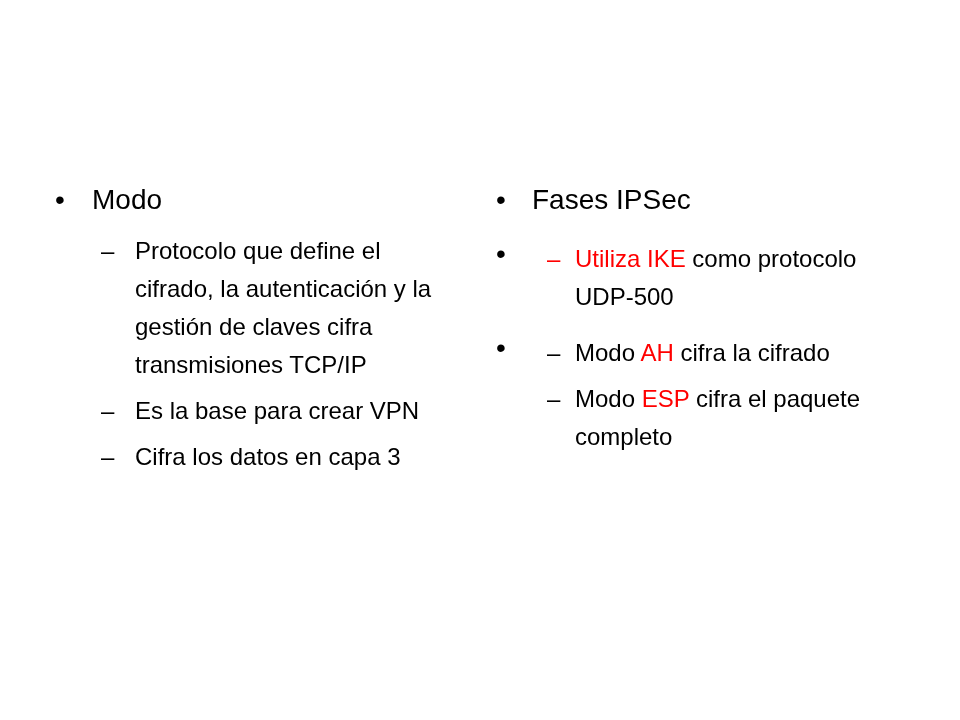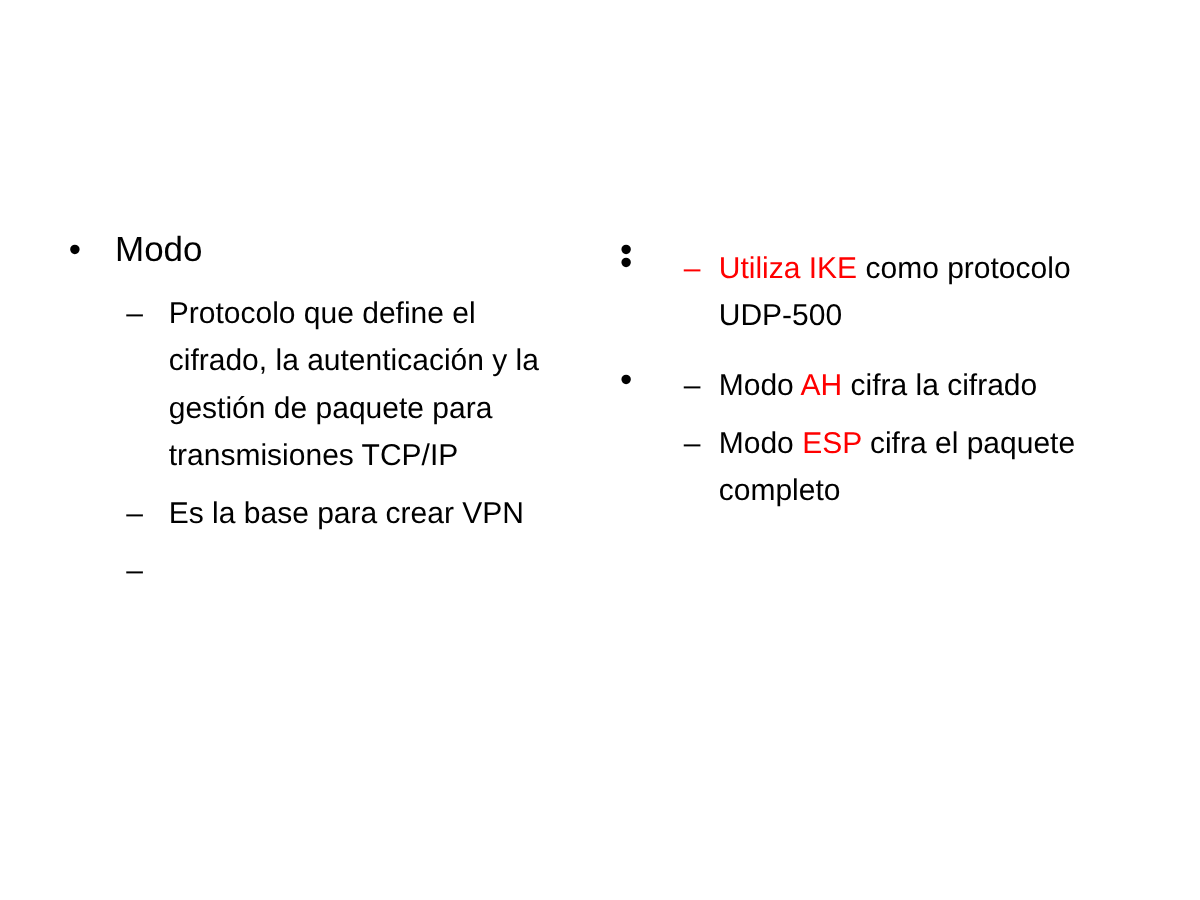--- a/index.html
+++ b/index.html
@@ -90,42 +90,44 @@
 
     <div class="lvl1">
       <span class="marker">•</span>
       <span>Modo</span>
     </div>
 
     <div class="spacer-l1"></div>
 
     <div class="lvl2">
       <span class="marker">–</span>
-      <span>Protocolo que define el cifrado, la autenticación y la gestión de paquete para transmisiones TCP/IP</span>
+      <span>Protocolo que define el cifrado, la autenticación y la gestión de claves cifra transmisiones TCP/IP</span>
     </div>
 
     <div class="spacer-l2"></div>
 
     <div class="lvl2">
       <span class="marker">–</span>
       <span>Es la base para crear VPN</span>
     </div>
 
     <div class="spacer-l2"></div>
 
     <div class="lvl2">
       <span class="marker">–</span>
+      <span>Cifra los datos en capa 3</span>
     </div>
 
   </div>
 
   <div class="column col-right" style="top:178px;">
 
     <div class="lvl1">
       <span class="marker">•</span>
+      <span>Fases IPSec</span>
     </div>
 
     <div class="spacer-l1"></div>
 
     <div class="lvl1">
       <span class="marker">•</span>
     </div>
 
     <div class="spacer-l2"></div>
 

